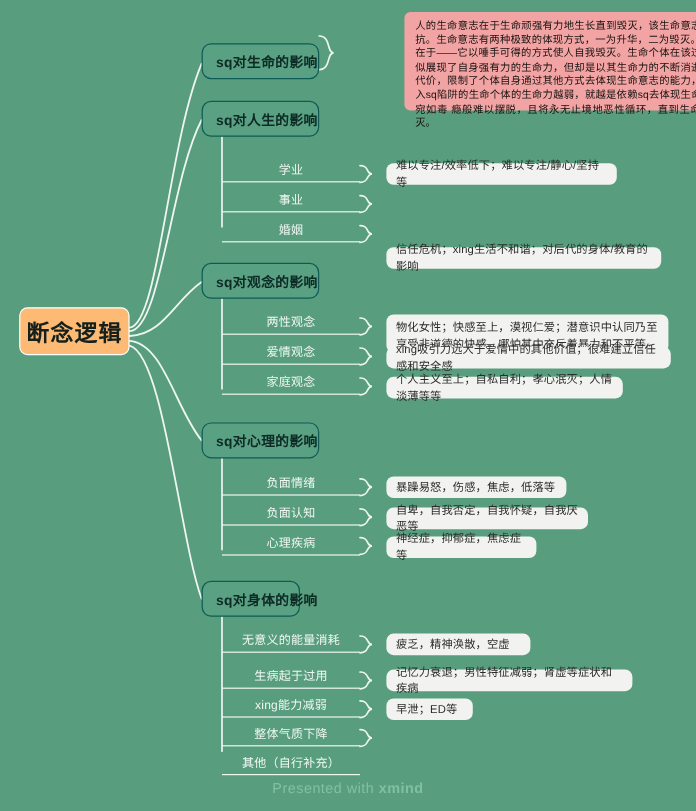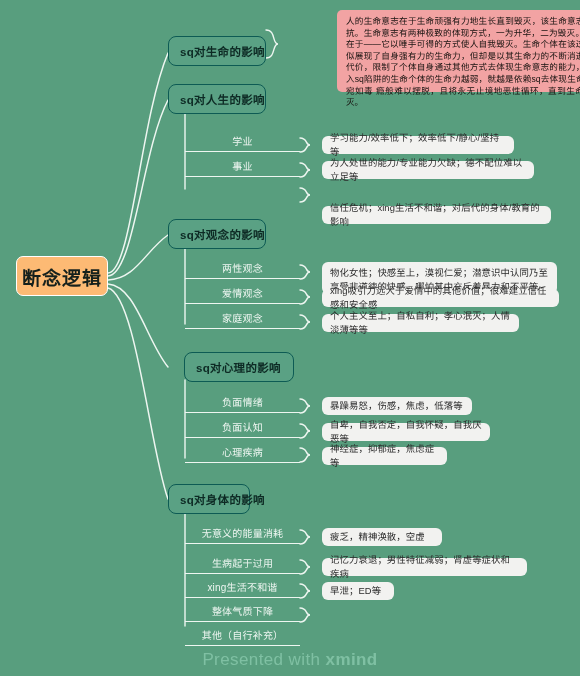--- a/index.html
+++ b/index.html
@@ -76,21 +76,21 @@
     line-height:11.6px;
     padding:6px 8px 6px 9px;
     text-align:justify;
     letter-spacing:0;
   }
 
   .footer{
     position:absolute;
     width:580px;
     text-align:center;
-    font-size:17px;
+    font-size:12px;
     color:#7fc0a3;
     letter-spacing:.4px;
   }
   .footer b{color:#7fc0a3;font-weight:bold;}
 </style>
 </head>
 <body>
 
 <div id="canvas">
   <svg class="links" viewBox="0 0 580 676">
@@ -136,58 +136,58 @@
   </svg>
 
   <div class="node root" style="left:16px;top:256px;width:92px;height:40px;">断念逻辑</div>
 
   <div class="node branch" style="left:168px;top:36px;width:98px;height:30px;">sq对生命的影响</div>
   <div class="node callout" style="left:289px;top:10px;width:282px;height:82px;margin-left:48px;">人的生命意志在于生命顽强有力地生长直到毁灭，该生命意志不容违抗。生命意志有两种极致的体现方式，一为升华，二为毁灭。sq之恶在于——它以唾手可得的方式使人自我毁灭。生命个体在该过程中看似展现了自身强有力的生命力，但却是以其生命力的不断消逝殆尽为代价，限制了个体自身通过其他方式去体现生命意志的能力，因此陷入sq陷阱的生命个体的生命力越弱，就越是依赖sq去体现生命意志，宛如毒 瘾般难以摆脱，且将永无止境地恶性循环，直到生命彻底毁灭。</div>
 
   <div class="node branch" style="left:168px;top:84px;width:98px;height:30px;">sq对人生的影响</div>
 
   <div class="node sub" style="left:185px;top:130px;width:115px;height:22px;">学业</div>
-  <div class="node note" style="left:322px;top:136px;width:192px;height:18px;">学习能力/效率低下；效率低下/静心/坚持等</div>
+  <div class="node note" style="left:322px;top:136px;width:192px;height:18px;">难以专注/效率低下；难以专注/静心/坚持等</div>
 
   <div class="node sub" style="left:185px;top:155px;width:115px;height:22px;">事业</div>
-  <div class="node note" style="left:322px;top:161px;width:212px;height:18px;">为人处世的能力/专业能力欠缺；德不配位难以立足等</div>
 
+  <div class="node sub" style="left:185px;top:180px;width:115px;height:22px;">婚姻</div>
   <div class="node note" style="left:322px;top:186px;width:229px;height:18px;margin-top:20px;">信任危机；xing生活不和谐；对后代的身体/教育的影响</div>
 
   <div class="node branch" style="left:168px;top:219px;width:98px;height:30px;">sq对观念的影响</div>
 
   <div class="node sub" style="left:185px;top:257px;width:115px;height:22px;">两性观念</div>
   <div class="node note multi" style="left:322px;top:262px;width:235px;height:32px;padding-top:4px;">物化女性；快感至上，漠视仁爱；潜意识中认同乃至享受非道德的快感，哪怕其中充斥着暴力和不平等。</div>
 
   <div class="node sub" style="left:185px;top:282px;width:115px;height:22px;">爱情观念</div>
   <div class="node note" style="left:322px;top:289px;width:237px;height:18px;">xing吸引力远大于爱情中的其他价值；很难建立信任感和安全感</div>
 
   <div class="node sub" style="left:185px;top:307px;width:115px;height:22px;">家庭观念</div>
   <div class="node note" style="left:322px;top:314px;width:197px;height:18px;">个人主义至上；自私自利；孝心泯灭；人情淡薄等等</div>
 
-  <div class="node branch" style="left:168px;top:352px;width:110px;height:30px;margin-left:16px;">sq对心理的影响</div>
+  <div class="node branch" style="left:168px;top:352px;width:98px;height:30px;">sq对心理的影响</div>
 
   <div class="node sub" style="left:185px;top:391px;width:115px;height:22px;">负面情绪</div>
   <div class="node note" style="left:322px;top:397px;width:150px;height:18px;">暴躁易怒，伤感，焦虑，低落等</div>
 
   <div class="node sub" style="left:185px;top:416px;width:115px;height:22px;">负面认知</div>
   <div class="node note" style="left:322px;top:423px;width:168px;height:18px;">自卑，自我否定，自我怀疑，自我厌恶等</div>
 
   <div class="node sub" style="left:185px;top:441px;width:115px;height:22px;">心理疾病</div>
   <div class="node note" style="left:322px;top:447px;width:125px;height:18px;">神经症，抑郁症，焦虑症等</div>
 
   <div class="node branch" style="left:168px;top:484px;width:82px;height:30px;">sq对身体的影响</div>
 
   <div class="node sub" style="left:185px;top:522px;width:115px;height:22px;">无意义的能量消耗</div>
   <div class="node note" style="left:322px;top:528px;width:120px;height:18px;">疲乏，精神涣散，空虚</div>
 
   <div class="node sub" style="left:185px;top:552px;width:115px;height:22px;">生病起于过用</div>
   <div class="node note" style="left:322px;top:558px;width:205px;height:18px;">记忆力衰退；男性特征减弱；肾虚等症状和疾病</div>
 
-  <div class="node sub" style="left:185px;top:576px;width:115px;height:22px;">xing生活不和谐</div>
+  <div class="node sub" style="left:185px;top:576px;width:115px;height:22px;">xing能力减弱</div>
   <div class="node note" style="left:322px;top:582px;width:72px;height:18px;">早泄；ED等</div>
 
   <div class="node sub" style="left:185px;top:600px;width:115px;height:22px;">整体气质下降</div>
 
   <div class="node sub" style="left:185px;top:624px;width:115px;height:22px;">其他（自行补充）</div>
 
   <div class="footer" style="top:650px;">
     <span>Presented with </span><b>xmind</b>
   </div>
 </div>

